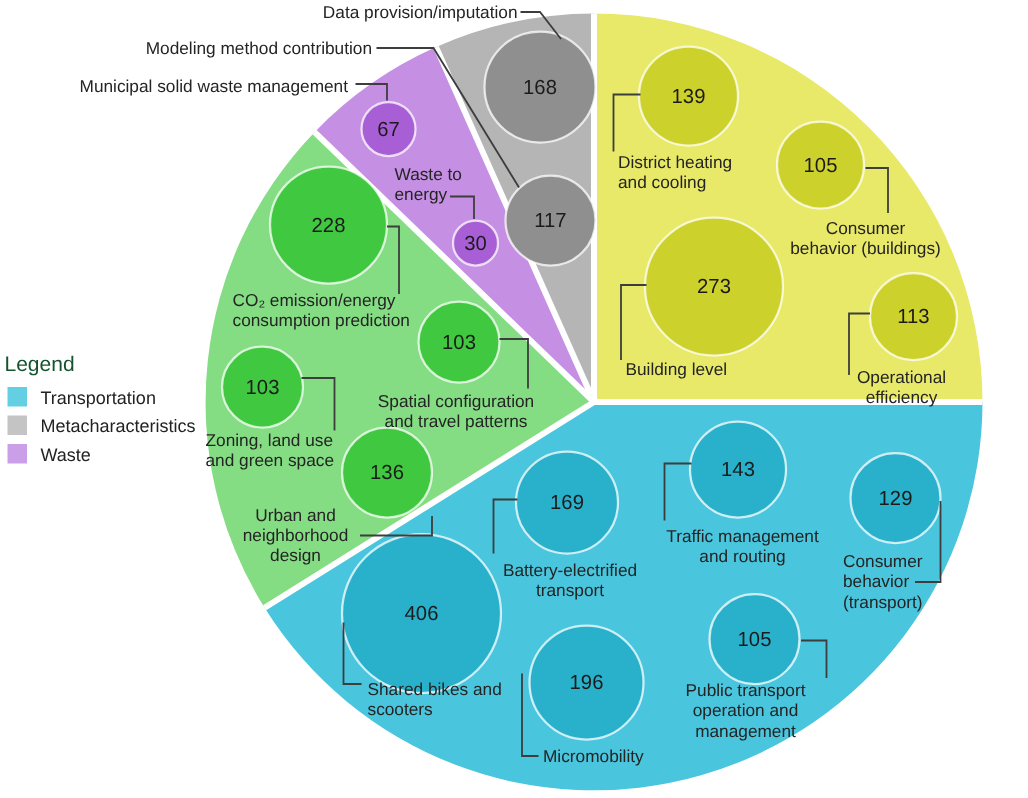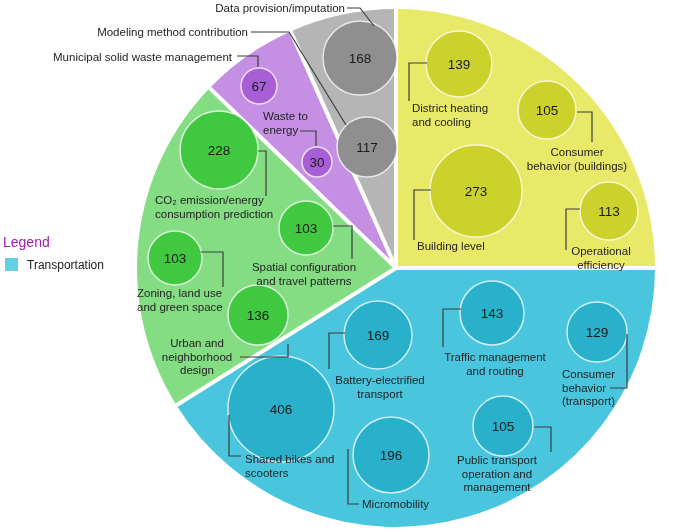--- a/index.html
+++ b/index.html
@@ -10,21 +10,21 @@
     overflow:hidden;
     font-family:"Liberation Sans","DejaVu Sans",sans-serif;
   }
   .stage svg{position:absolute;left:0;top:0;}
   svg text{font-family:"Liberation Sans","DejaVu Sans",sans-serif;}
   .legend{
     position:absolute;left:3px;top:234px;
     font-family:"Liberation Sans","DejaVu Sans",sans-serif;
   }
   .legend-title{
-    font-size:14px;color:#a21caf;line-height:16px;margin-bottom:5px;
+    font-size:14px;color:#14532d;line-height:16px;margin-bottom:5px;
   }
   .legend-row{
     display:flex;align-items:center;height:19px;
   }
   .legend-swatch{
     width:13px;height:13px;flex:0 0 13px;margin-left:2px;
   }
   .legend-label{
     font-size:12px;color:#222222;margin-left:9px;white-space:nowrap;
   }
@@ -117,15 +117,23 @@
       <polyline points="534,427 551,427 551,452" fill="none" stroke="#3d3d3d" stroke-width="1.2"></polyline>
       <text text-anchor="middle" font-size="11.5" fill="#242424"><tspan x="497" y="464">Public transport</tspan><tspan x="497" y="477.5">operation and</tspan><tspan x="497" y="491">management</tspan></text>
     </svg>
   <div class="legend">
     <div class="legend-title">Legend</div>
     <div class="legend-rows">
         <div class="legend-row">
           <span class="legend-swatch" style="background: rgb(99, 207, 226);"></span>
           <span class="legend-label">Transportation</span>
         </div>
+        <div class="legend-row">
+          <span class="legend-swatch" style="background: rgb(196, 196, 196);"></span>
+          <span class="legend-label">Metacharacteristics</span>
+        </div>
+        <div class="legend-row">
+          <span class="legend-swatch" style="background: rgb(203, 159, 232);"></span>
+          <span class="legend-label">Waste</span>
+        </div>
       </div>
   </div>
 </div>
 
 </body></html>

